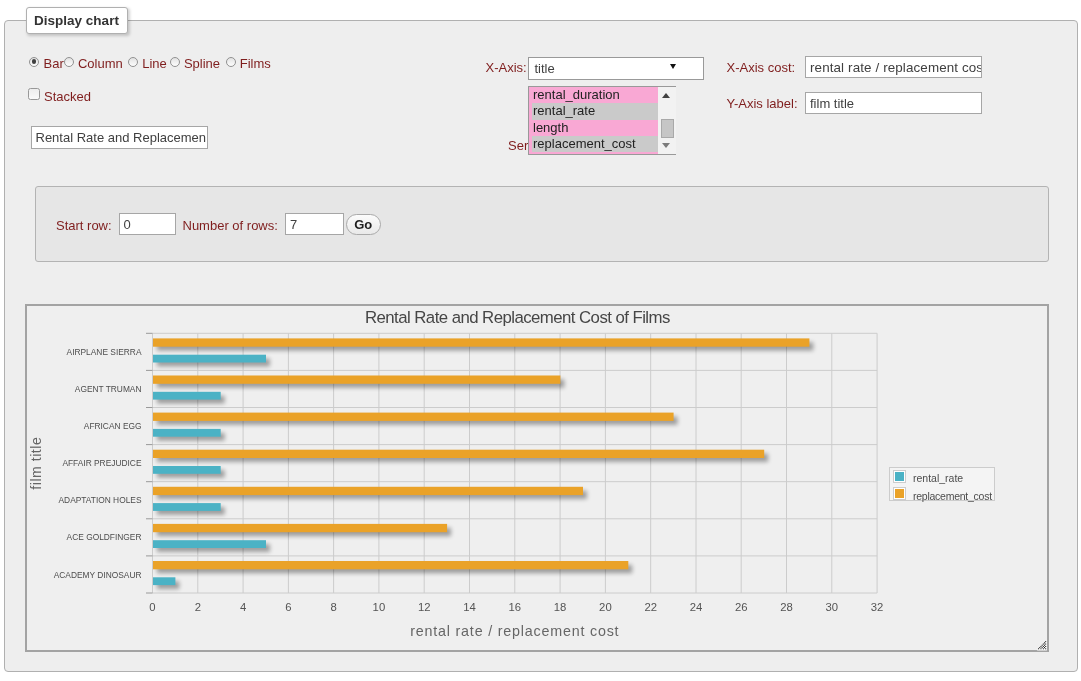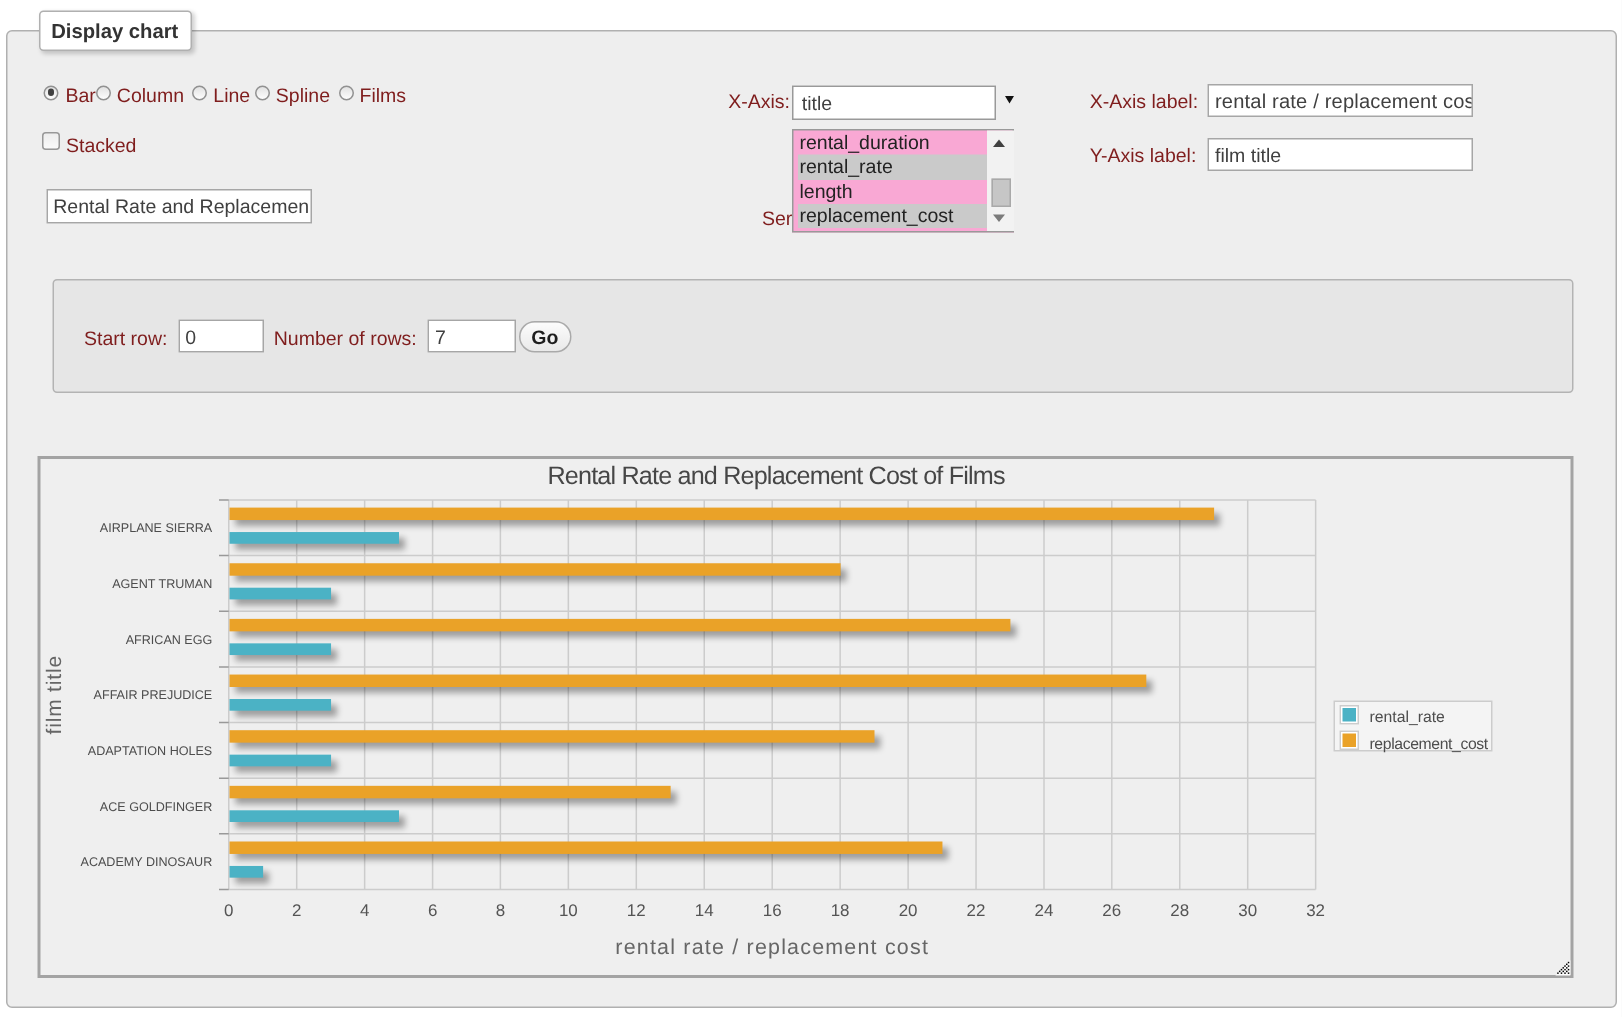--- a/index.html
+++ b/index.html
@@ -27,38 +27,38 @@
 <div class="lbl" style="left:183.9px;top:56px">Spline</div>
 <div class="radio" style="left:225.5px;top:56.5px"></div>
 <div class="lbl" style="left:239.7px;top:56px">Films</div>
 
 <div class="abs" style="left:28px;top:88.2px;width:12.3px;height:12.3px;border:1px solid #989898;border-radius:2.5px;background:linear-gradient(#ededed,#fafafa)"></div>
 <div class="lbl" style="left:44px;top:88.6px">Stacked</div>
 
 <div class="inp" style="left:30.5px;top:126px;width:177px;height:23px">Rental Rate and Replacemen</div>
 
 <div class="lbl" style="left:485.5px;top:60px">X-Axis:</div>
-<div class="inp" style="left:528px;top:57px;width:136px;height:22.5px;border-color:#999;padding-left:5.5px">title</div>
+<div class="inp" style="left:528px;top:57px;width:176px;height:22.5px;border-color:#999;padding-left:5.5px">title</div>
 <div class="abs" style="left:669.5px;top:64px;width:0;height:0;border-left:3.5px solid transparent;border-right:3.5px solid transparent;border-top:5px solid #111"></div>
 
 <div class="lbl" style="left:508px;top:138px">Series:</div>
 <div class="abs" style="left:528px;top:86px;width:148px;height:68.5px;background:#f9a8d4;border:1px solid #999;overflow:hidden;font-size:13px;color:#222">
   <div style="height:16.3px;line-height:16.3px;padding-left:4px">rental_duration</div>
   <div style="height:16.3px;line-height:16.3px;padding-left:1.5px;background:#cacaca;margin-left:2.5px;width:126.5px">rental_rate</div>
   <div style="height:16.3px;line-height:16.3px;padding-left:4px">length</div>
   <div style="height:16.3px;line-height:16.3px;padding-left:1.5px;background:#cacaca;margin-left:2.5px;width:126.5px">replacement_cost</div>
 </div>
 
 <div class="abs" style="left:658px;top:87px;width:17.5px;height:66.5px;background:#f2f2f2">
   <div class="abs" style="left:4.2px;top:5.7px;width:0;height:0;border-left:4.6px solid transparent;border-right:4.6px solid transparent;border-bottom:5px solid #414141"></div>
   <div class="abs" style="left:3px;top:31.5px;width:12.6px;height:19px;background:#c6c6c6;border:1px solid #a9a9a9"></div>
   <div class="abs" style="left:4.2px;top:55.5px;width:0;height:0;border-left:4.6px solid transparent;border-right:4.6px solid transparent;border-top:5px solid #7b7b7b"></div>
 </div>
 
-<div class="lbl" style="left:726.5px;top:60px">X-Axis label:</div>
+<div class="lbl" style="left:726.5px;top:60px">X-Axis cost:</div>
 <div class="inp" style="left:805px;top:55.5px;width:177px;height:22px;font-size:13.4px;letter-spacing:0.12px">rental rate / replacement cost</div>
 <div class="lbl" style="left:726.5px;top:96px">Y-Axis label:</div>
 <div class="inp" style="left:805px;top:91.5px;width:177px;height:22px">film title</div>
 
 <div class="abs" style="left:35px;top:186px;width:1014px;height:76px;background:#e6e6e6;border:1px solid #b3b3b3;border-radius:3px"></div>
 <div class="lbl" style="left:56px;top:217.5px">Start row:</div>
 <div class="inp" style="left:118.5px;top:213px;width:57.5px;height:22px">0</div>
 <div class="lbl" style="left:182.5px;top:217.5px">Number of rows:</div>
 <div class="inp" style="left:285px;top:213px;width:58.5px;height:22px">7</div>
 <div class="abs" style="left:346px;top:213.5px;width:34.5px;height:21.5px;border:1px solid #aaa;border-radius:11px;background:linear-gradient(#fcfcfc,#e9e9e9);font-size:13px;font-weight:bold;color:#1f1f1f;text-align:center;line-height:20px">Go</div>

